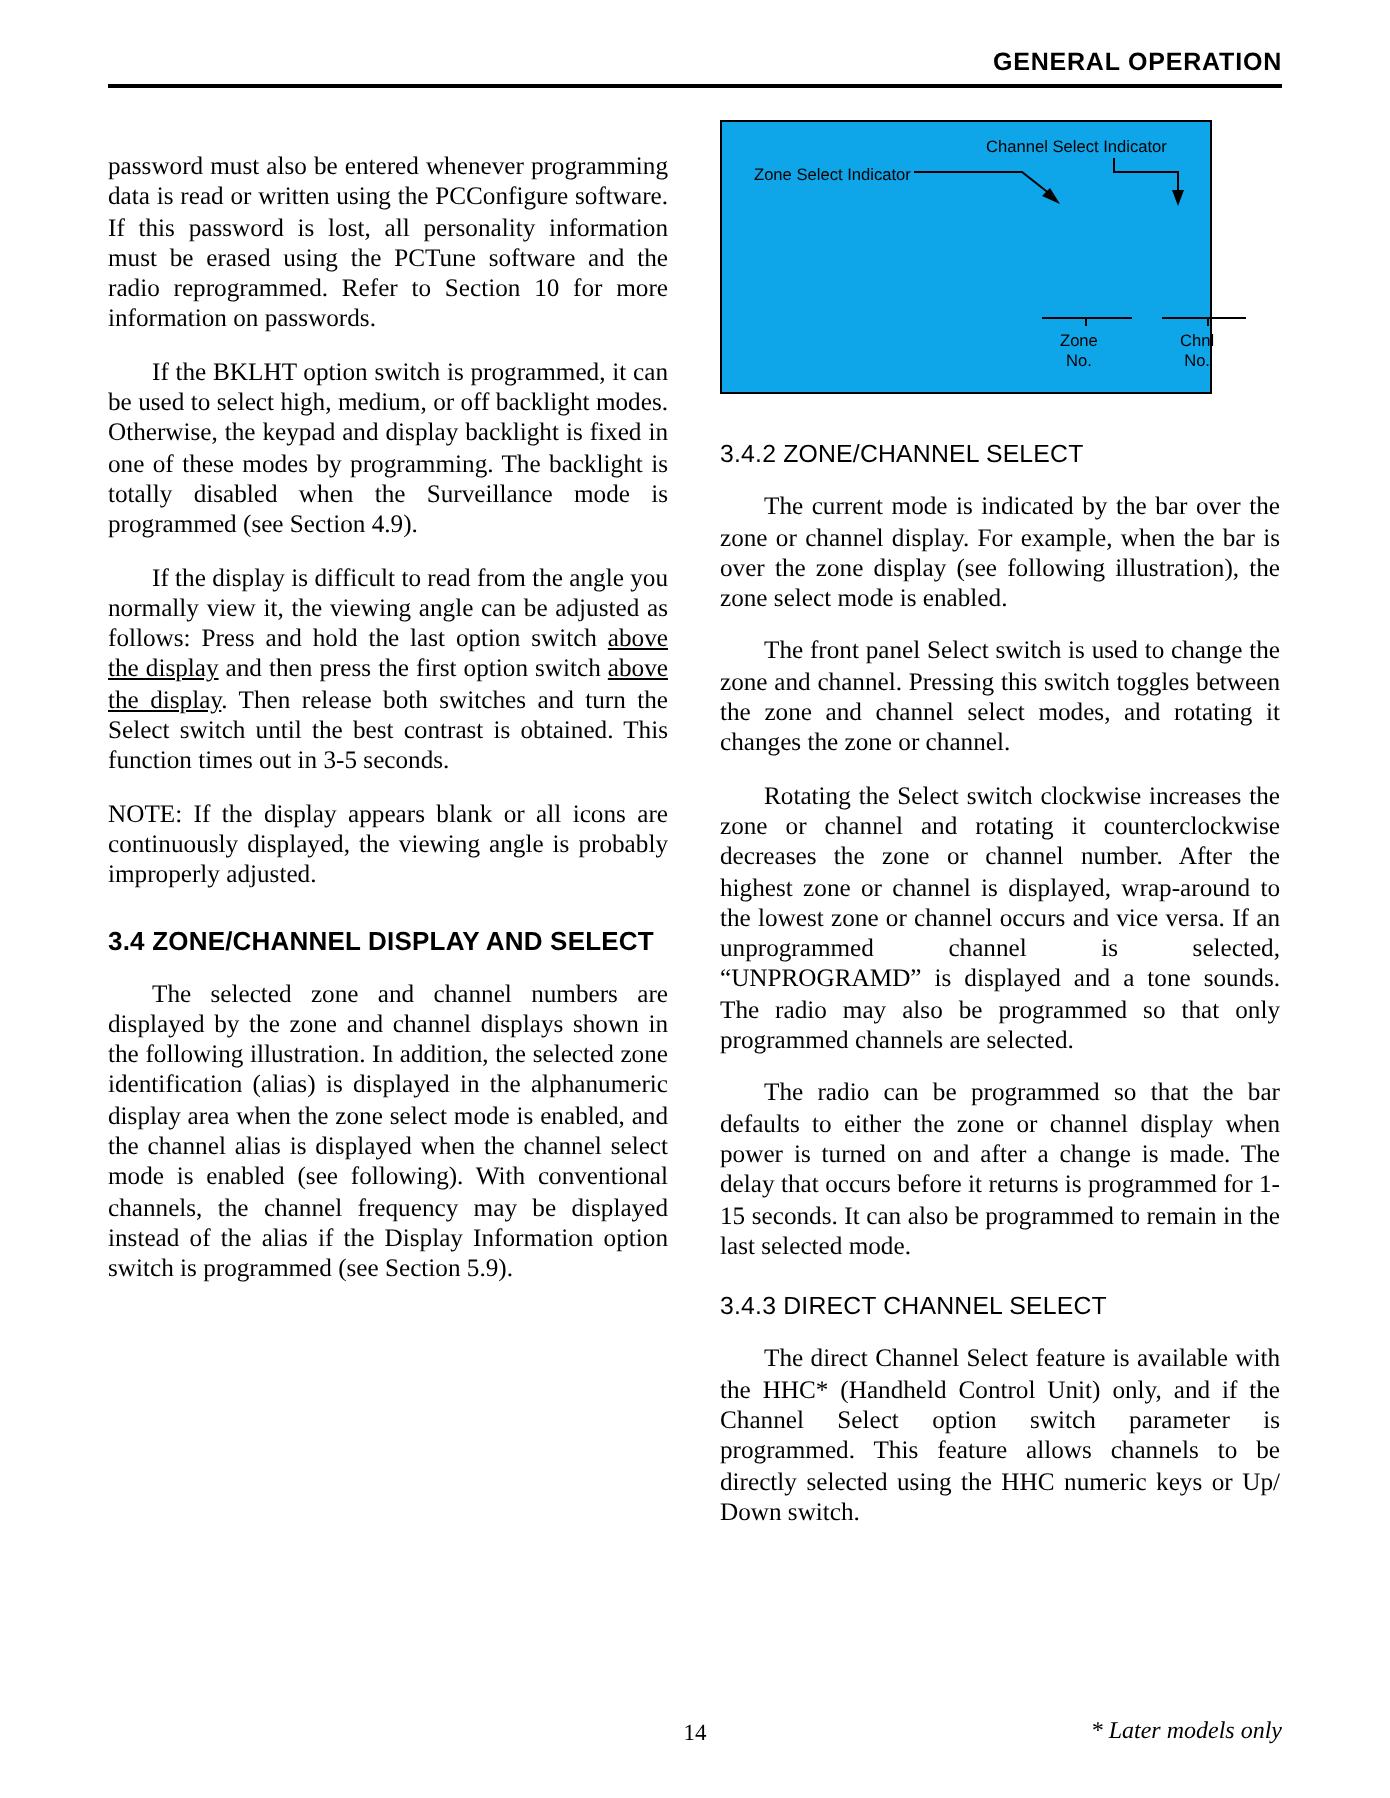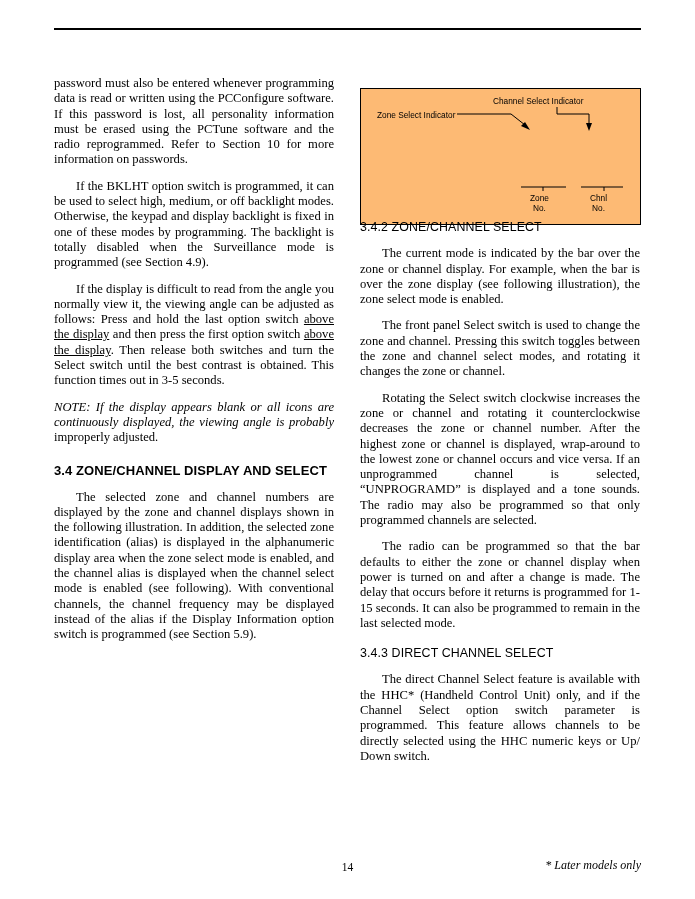--- a/index.html
+++ b/index.html
@@ -64,34 +64,33 @@
     padding-left: 26px;
   }
   h3.subsection {
     font-family: "Liberation Sans", sans-serif;
     font-size: 12.4px;
     font-weight: normal;
     margin: 15px 0 11px 0;
     letter-spacing: 0.1px;
   }
   .note {
-    font-style: italic;
   }
   .underline { text-decoration: underline; }
 
   
   .figure {
     position: absolute;
     left: 360px;
-    top: 88px;
-    width: 281px;
+    top: 60px;
+    width: 246px;
     height: 137px;
     border: 1.6px solid #000;
     box-sizing: border-box;
-    background: #fdba74;
+    background: #0ea5e9;
   }
   .fig-inner { position: absolute; inset: 0; }
 
   .fig-label {
     position: absolute;
     font-family: "Liberation Sans", sans-serif;
     font-size: 8.3px;
     white-space: nowrap;
   }
   .lbl-csi { left: 132px; top: 7px; }
@@ -182,20 +181,21 @@
     font-style: italic;
     font-size: 12px;
   }
 </style>
 </head>
 <body>
 
 <div class="page">
 
   <div class="header">
+    <div class="header-title">GENERAL OPERATION</div>
     <div class="header-rule"></div>
   </div>
 
   <div class="col col-left">
     <p>password must also be entered whenever programming data is read or written using the PCConfigure software. If this password is lost, all personality information must be erased using the PCTune software and the radio reprogrammed. Refer to Section 10 for more information on passwords.</p>
 
 
     <p class="indent">If the BKLHT option switch is programmed, it can be used to select high, medium, or off backlight modes. Otherwise, the keypad and display backlight is fixed in one of these modes by programming. The backlight is totally disabled when the Surveillance mode is programmed (see Section 4.9).</p>
 
     <p class="indent"><span>If the display is difficult to read from the angle you normally view it, the viewing angle can be adjusted as follows: Press and hold the last option switch </span><span class="underline">above the display</span><span> and then press the first option switch </span><span class="underline">above the display</span><span>. Then release both switches and turn the Select switch until the best contrast is obtained. This function times out in 3-5 seconds.</span></p>

